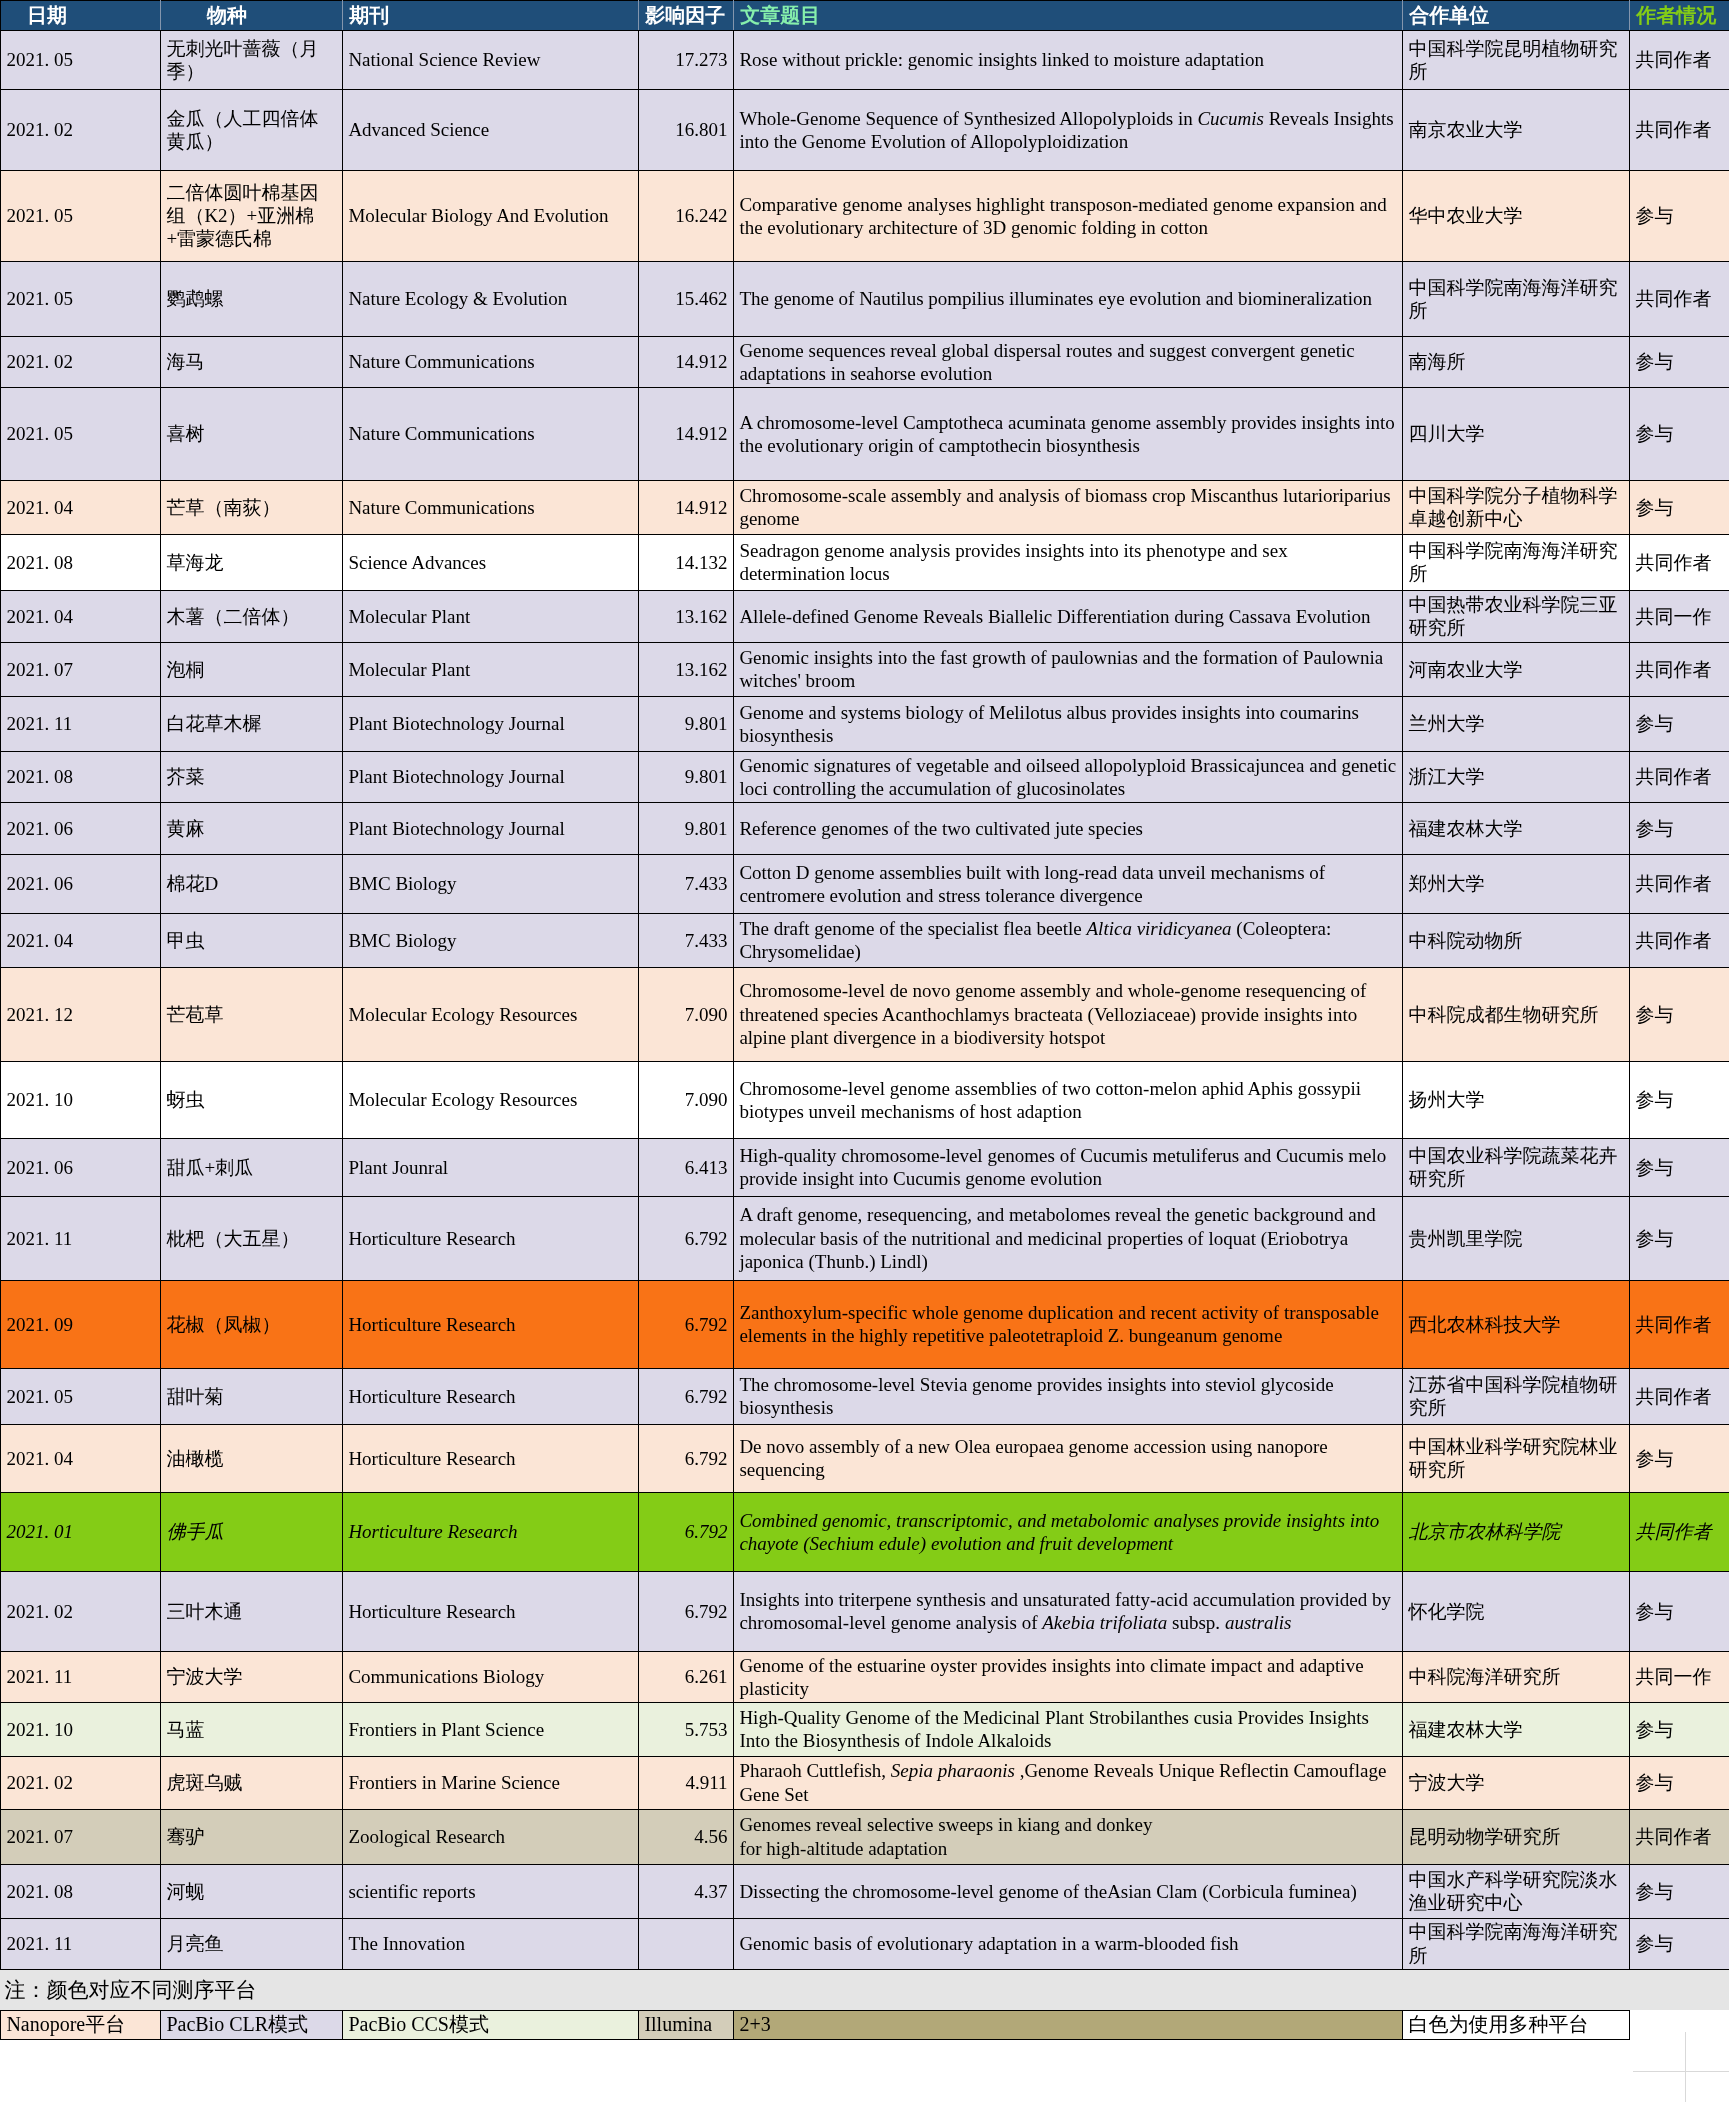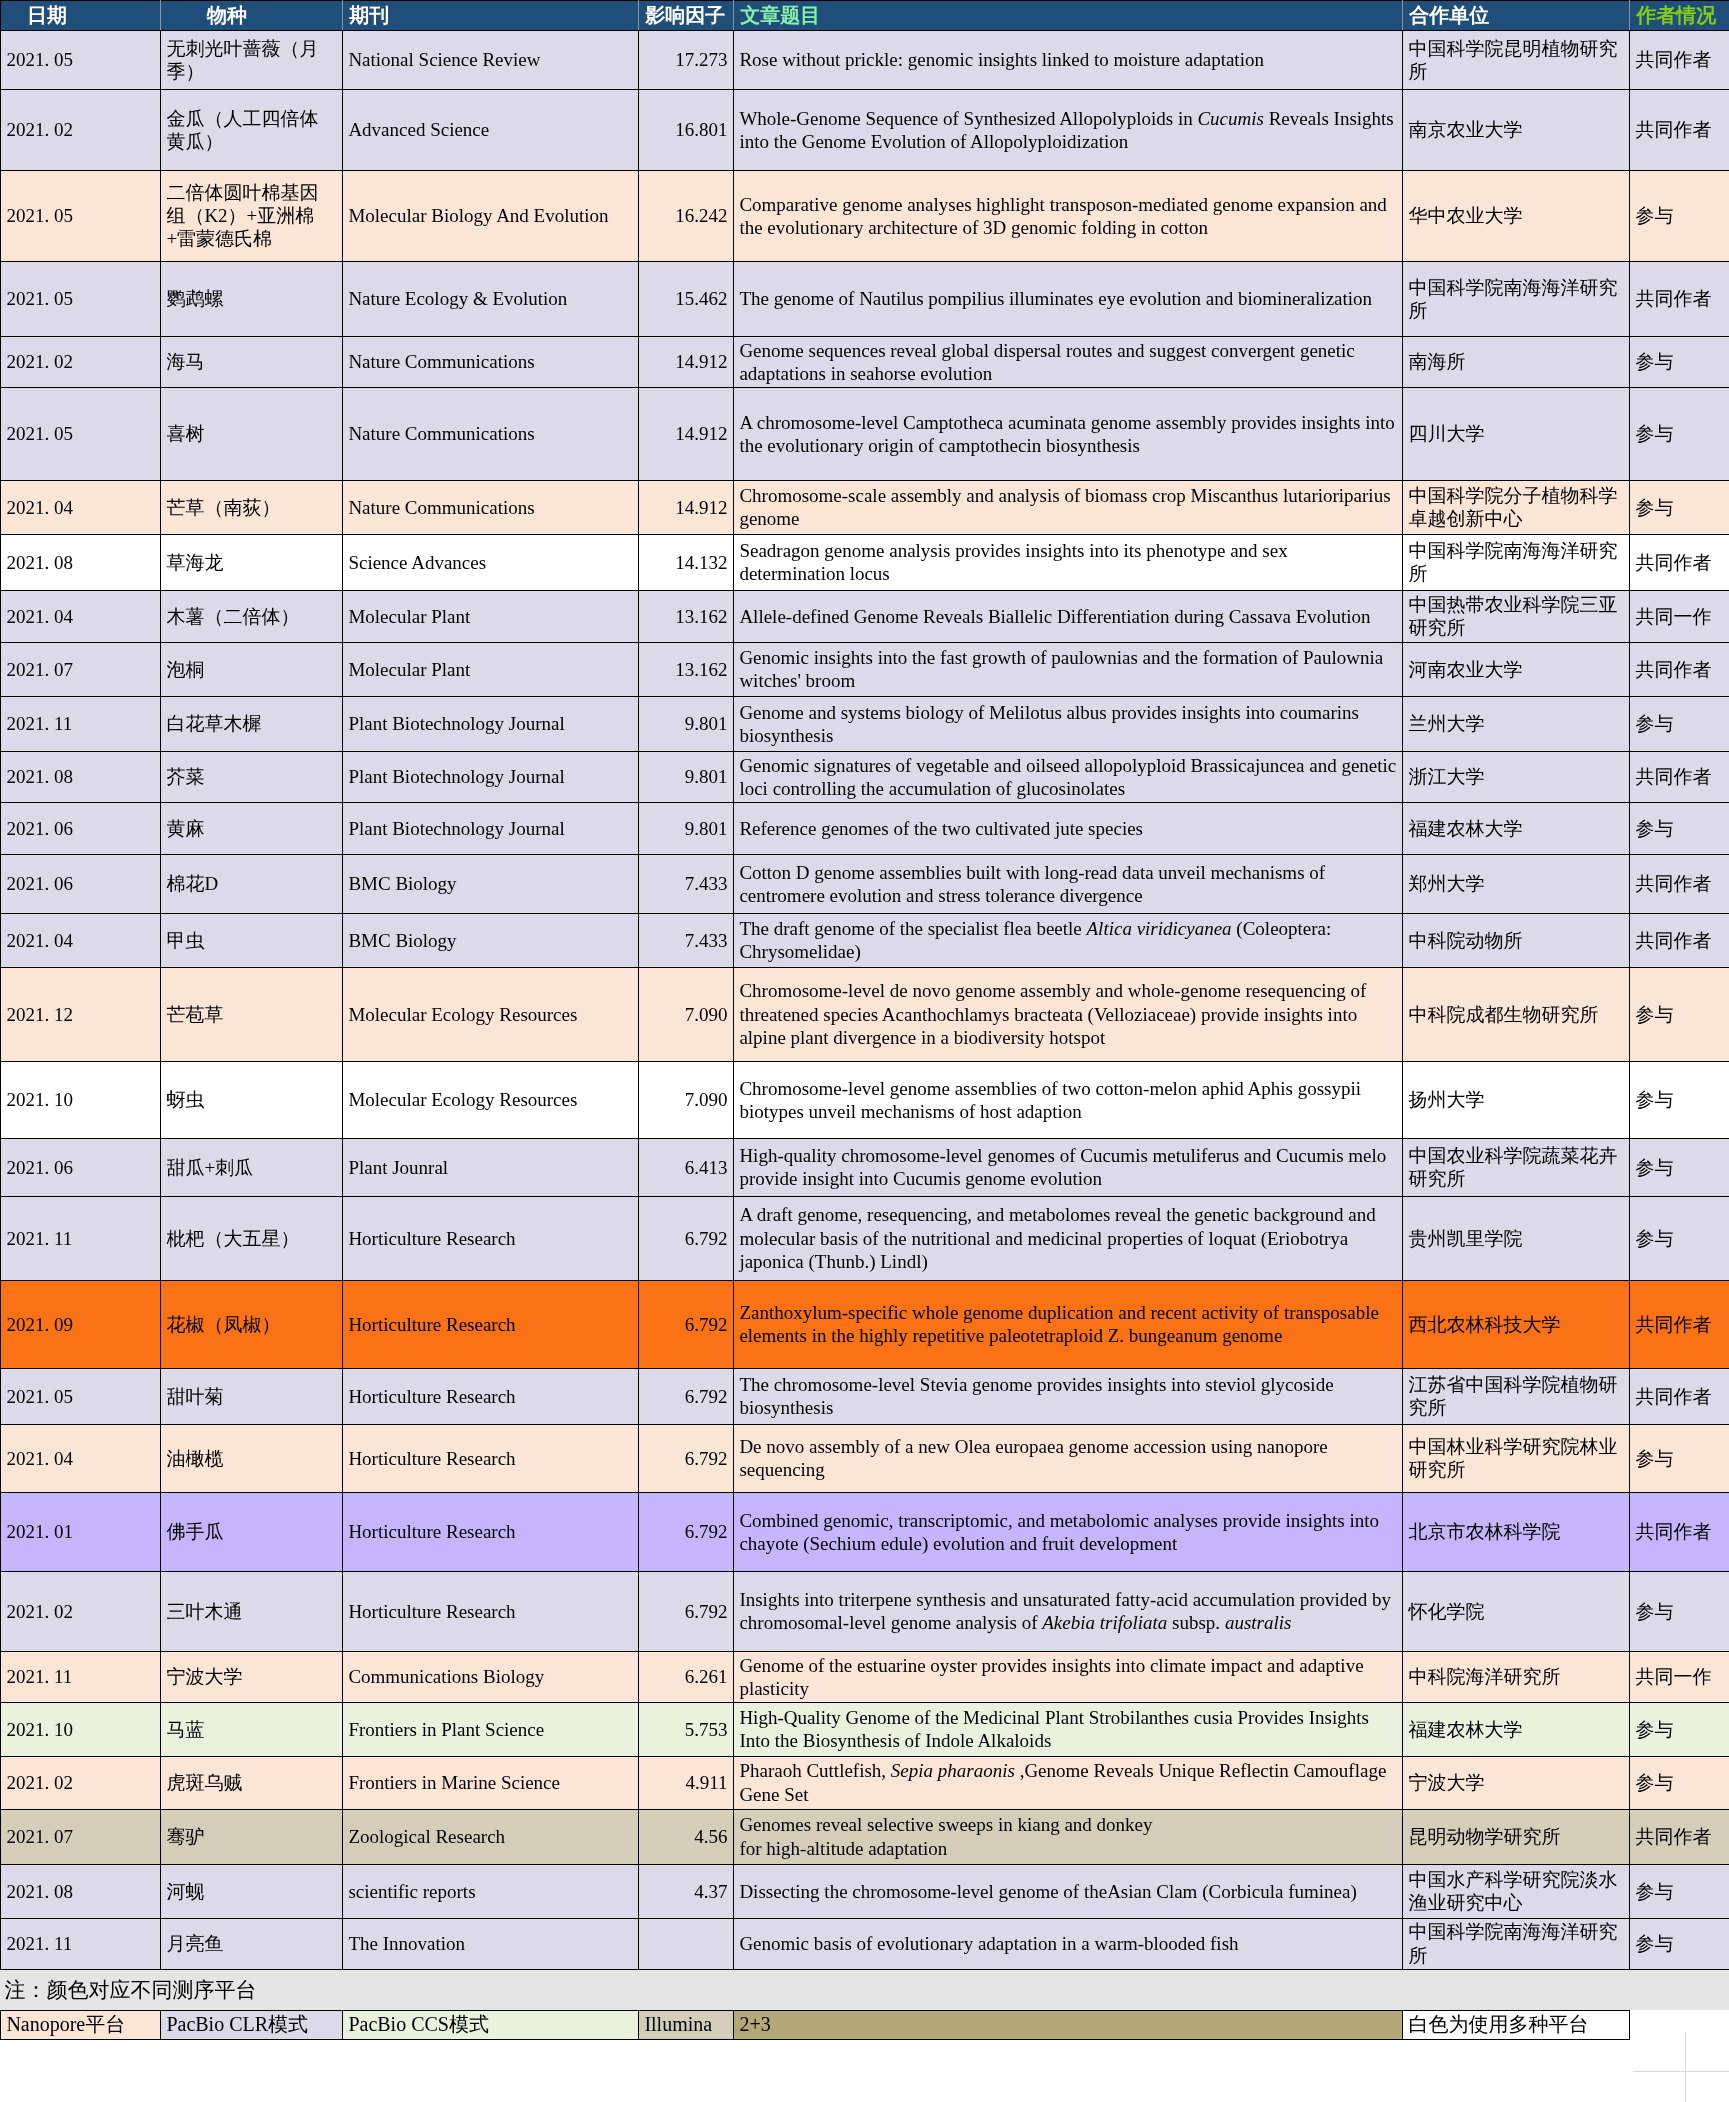--- a/index.html
+++ b/index.html
@@ -251,21 +251,21 @@
         </tr>
         <tr style="background: rgb(251, 229, 214); height: 68px;">
           <td class="c-date">2021. 04</td>
           <td class="c-species">油橄榄</td>
           <td class="c-journal">Horticulture Research</td>
           <td class="c-if">6.792</td>
           <td class="c-title">De novo assembly of a new Olea europaea genome accession using nanopore sequencing</td>
           <td class="c-org">中国林业科学研究院林业研究所</td>
           <td class="c-role">参与</td>
         </tr>
-        <tr style="background: #c4b5fd; height: 79px;">
+        <tr style="background: #84cc16; height: 79px; font-style: italic;">
           <td class="c-date">2021. 01</td>
           <td class="c-species">佛手瓜</td>
           <td class="c-journal">Horticulture Research</td>
           <td class="c-if">6.792</td>
           <td class="c-title">Combined genomic, transcriptomic, and metabolomic analyses provide insights into chayote (Sechium edule) evolution and fruit development</td>
           <td class="c-org">北京市农林科学院</td>
           <td class="c-role">共同作者</td>
         </tr>
         <tr style="background: rgb(220, 217, 232); height: 80px;">
           <td class="c-date">2021. 02</td>

